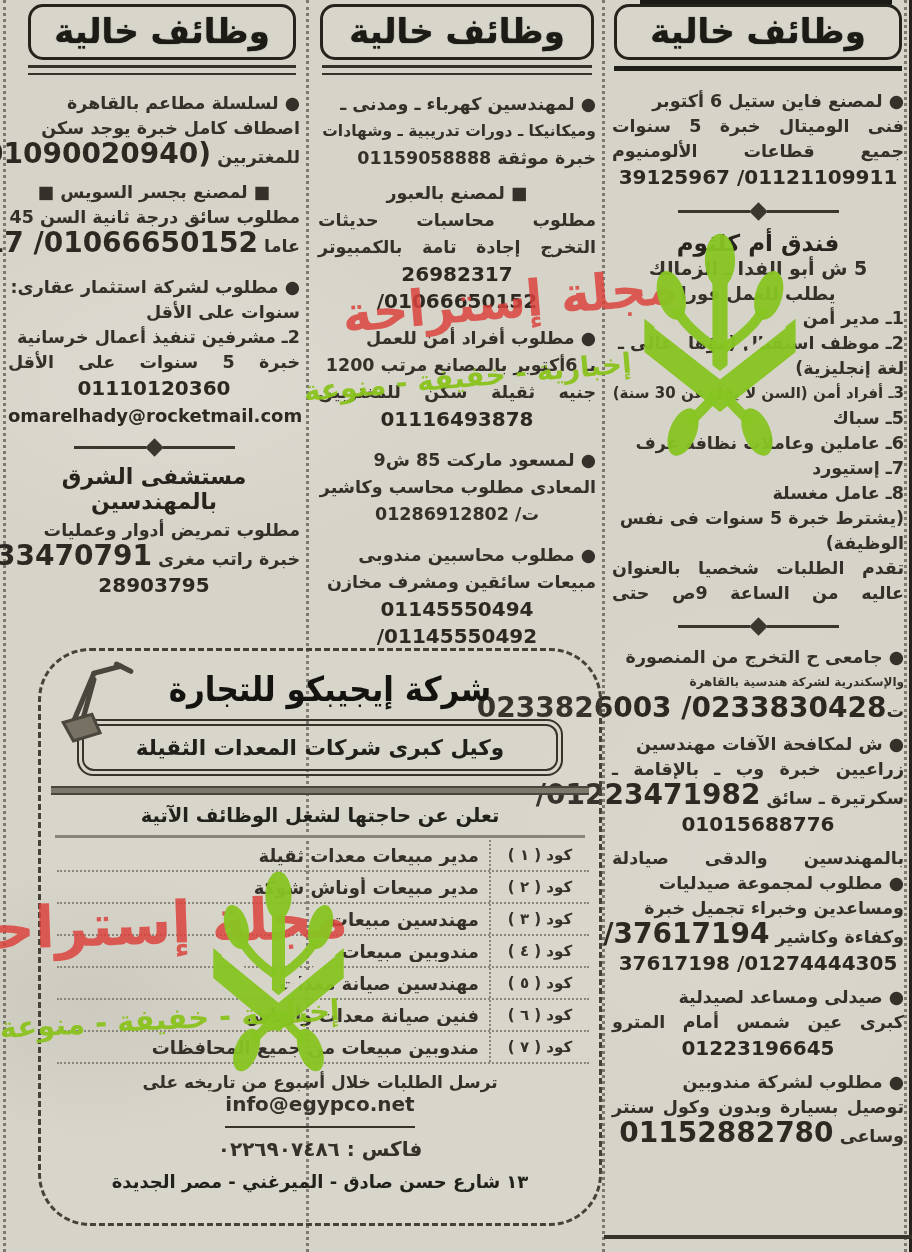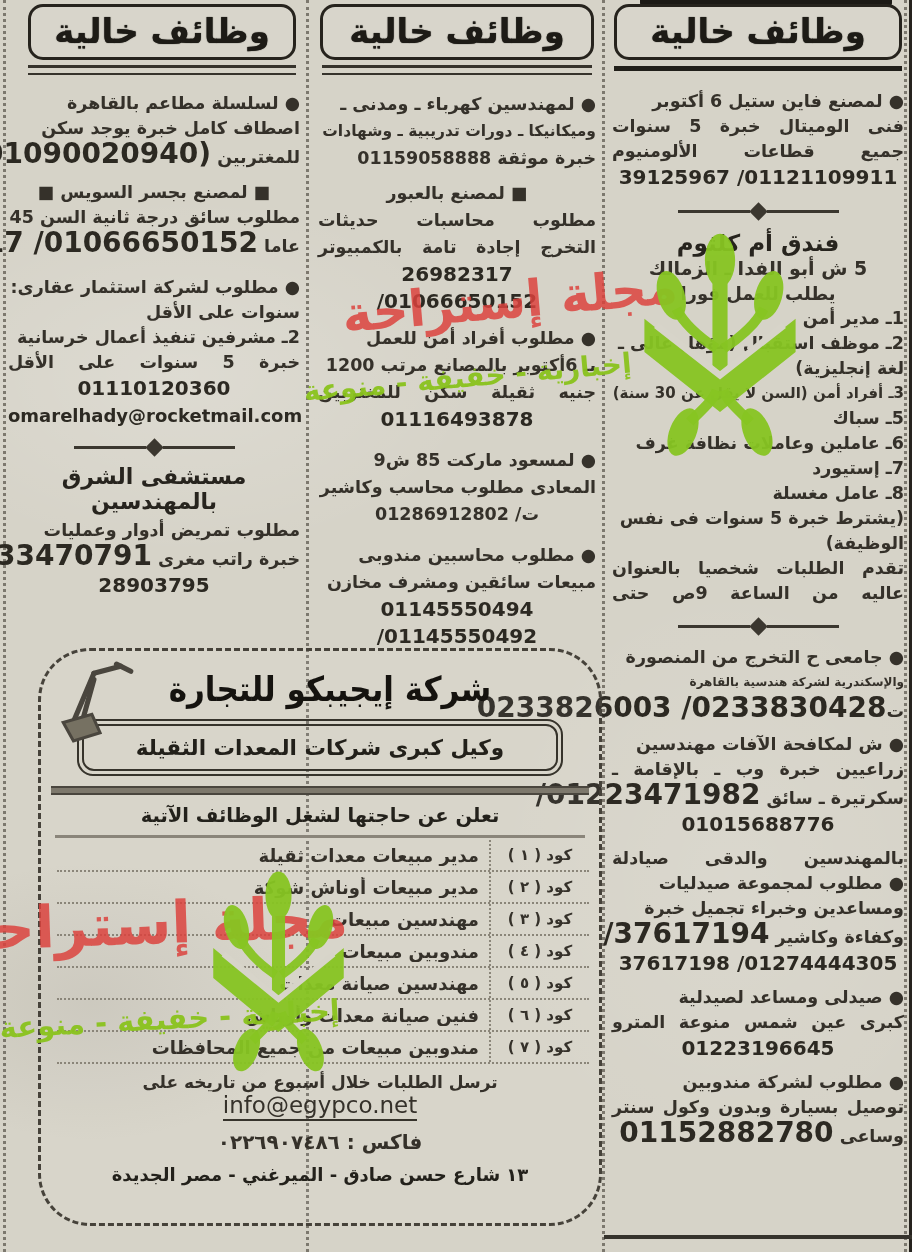--- a/index.html
+++ b/index.html
@@ -40,22 +40,22 @@
   .eagentbox>div{border:2px solid #36332b; border-radius:12px; text-align:center;
                  font-size:21.5px; font-weight:900; padding:9px 20px; color:#22201a;}
   .ethick{height:5px; background:#7d786c; border-top:2px solid #4a463e; border-bottom:2px solid #4a463e; margin:10px 10px 0;}
   .eannounce{margin-top:9px; text-align:center; font-size:19.5px; font-weight:900; color:#23211b;}
   .ethin{height:3px; background:#8a857a; margin:8px 14px 0;}
   .etable{margin:2px 10px 0 16px;}
   .erow{display:flex; align-items:center; height:30px; border-bottom:2px dotted #8a8579;}
   .ecode{flex:0 0 98px; text-align:center; font-size:15px; font-weight:700; border-left:2px dotted #8a8579; align-self:stretch; line-height:30px;}
   .ejob{flex:1; text-align:right; font-size:18px; font-weight:700; padding-right:10px; white-space:nowrap; overflow:hidden;}
   .efoot{margin:8px 14px 0; text-align:center; font-size:17px; font-weight:700;}
-  .eemail{direction:ltr; unicode-bidi:isolate; display:inline-block; font-size:23px;
-          border-bottom:2px solid #36332b; padding-bottom:1px; font-weight:400;}
+  .eemail{direction:ltr; unicode-bidi:isolate; display:inline-block; font-size:20px;
+          border-bottom:2px solid #36332b; padding-bottom:10px; font-weight:700;}
   .efax{margin-top:9px; text-align:center; font-size:20px; font-weight:900;}
   .eaddr{margin-top:10px; text-align:center; font-size:18px; font-weight:900; color:#23211b;}
   
   .wm{position:absolute; z-index:40; pointer-events:none;}
   .wmred{color:#dc423d; opacity:.84; font-weight:900; text-align:center; line-height:1.0; white-space:nowrap;}
   .wmgreen{color:#8ac31d; opacity:.95; font-weight:900; text-align:center; white-space:nowrap;}
   .topbar{position:absolute; left:640px; top:0; width:252px; height:6px; background:#1c1a16; border-radius:0 0 3px 3px;}
   .botline-r{position:absolute; left:604px; top:1235px; width:308px; height:4px; background:#36332c;}
   .excv{position:absolute; left:16px; top:8px;}
 </style>
@@ -131,21 +131,21 @@
     <div style="margin-top:8px">
       <div class="ln j">بالمهندسين والدقى صيادلة</div>
       <div class="ln">● مطلوب لمجموعة صيدليات</div>
       <div class="ln">ومساعدين وخبراء تجميل خبرة</div>
       <div class="ln"><span>وكفاءة وكاشير</span> <span class="num">/37617194</span></div>
       <div class="numline">37617198 /01274444305</div>
     </div>
 
     <div style="margin-top:8px">
       <div class="ln">● صيدلى ومساعد لصيدلية</div>
-      <div class="ln j">كبرى عين شمس منوعة المترو</div>
+      <div class="ln j">كبرى عين شمس أمام المترو</div>
       <div class="numline">01223196645</div>
     </div>
 
     <div style="margin-top:8px">
       <div class="ln">● مطلوب لشركة مندوبين</div>
       <div class="ln j">توصيل بسيارة وبدون وكول سنتر</div>
       <div class="ln"><span>وساعى</span> <span class="num">01152882780</span></div>
     </div>
   </div>
 

